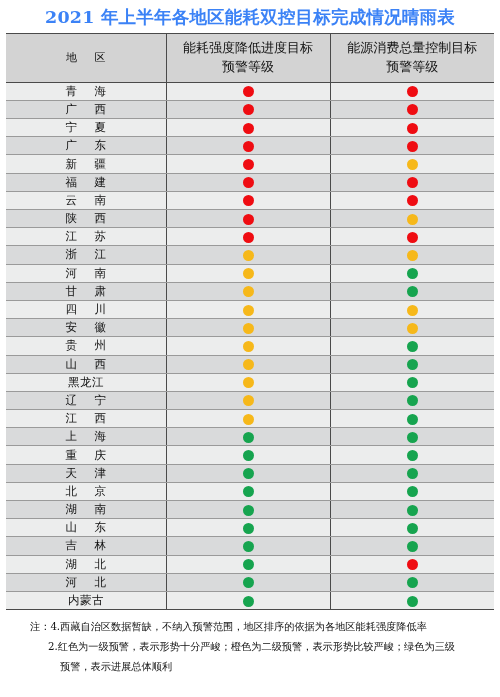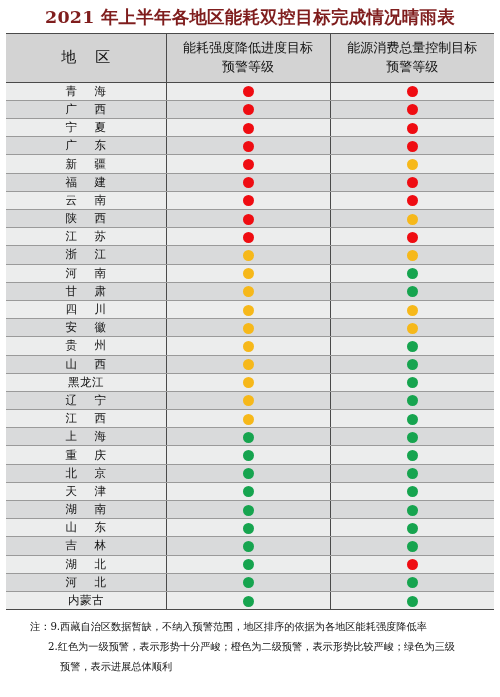--- a/index.html
+++ b/index.html
@@ -21,21 +21,21 @@
     box-sizing: border-box;
   }
   .doc-title {
     text-align: center;
     font-size: 17.5px;
     font-weight: bold;
     letter-spacing: 0.2px;
     padding-top: 5px;
     padding-bottom: 4px;
     font-family: "DejaVu Serif", "Liberation Serif", serif;
-    color: #7f1d1d;
+    color: #3b82f6;
     white-space: nowrap;
   }
   table.rain-table {
     width: 488px;
     margin: 0 auto;
     border-collapse: collapse;
     table-layout: fixed;
     border-top: 1.3px solid #4a4a4a;
     border-bottom: 1.3px solid #4a4a4a;
   }
@@ -47,21 +47,21 @@
     font-weight: normal;
     font-size: 13px;
     line-height: 1.45;
     padding: 5px 4px 5px;
     color: #111;
     vertical-align: middle;
   }
   thead th.region-head {
     letter-spacing: 7px;
     text-indent: 7px;
-    font-size: 15px;
+    font-size: 11px;
   }
   thead th.div-l { border-left: 1.2px solid #4a4a4a; }
   tbody td {
     height: 17.2px;
     border-bottom: 1px solid #9a9a9a;
     padding: 0;
     text-align: center;
     vertical-align: middle;
     font-size: 11px;
     color: #111;
@@ -223,26 +223,26 @@
           <td><span class="region-name">上 海</span></td>
           <td class="div-l"><span class="dot" style="background: rgb(22, 164, 79);"></span></td>
           <td class="div-l"><span class="dot" style="background: rgb(22, 164, 79);"></span></td>
         </tr>
         <tr>
           <td><span class="region-name">重 庆</span></td>
           <td class="div-l"><span class="dot" style="background: rgb(22, 164, 79);"></span></td>
           <td class="div-l"><span class="dot" style="background: rgb(22, 164, 79);"></span></td>
         </tr>
         <tr>
+          <td><span class="region-name">天 津</span></td>
+          <td class="div-l"><span class="dot" style="background: rgb(22, 164, 79);"></span></td>
+          <td class="div-l"><span class="dot" style="background: rgb(22, 164, 79);"></span></td>
+        </tr>
+        <tr>
           <td><span class="region-name">北 京</span></td>
-          <td class="div-l"><span class="dot" style="background: rgb(22, 164, 79);"></span></td>
-          <td class="div-l"><span class="dot" style="background: rgb(22, 164, 79);"></span></td>
-        </tr>
-        <tr>
-          <td><span class="region-name">天 津</span></td>
           <td class="div-l"><span class="dot" style="background: rgb(22, 164, 79);"></span></td>
           <td class="div-l"><span class="dot" style="background: rgb(22, 164, 79);"></span></td>
         </tr>
         <tr>
           <td><span class="region-name">湖 南</span></td>
           <td class="div-l"><span class="dot" style="background: rgb(22, 164, 79);"></span></td>
           <td class="div-l"><span class="dot" style="background: rgb(22, 164, 79);"></span></td>
         </tr>
         <tr>
           <td><span class="region-name">山 东</span></td>
@@ -266,18 +266,18 @@
         </tr>
         <tr>
           <td><span class="region-name wide">内蒙古</span></td>
           <td class="div-l"><span class="dot" style="background: rgb(22, 164, 79);"></span></td>
           <td class="div-l"><span class="dot" style="background: rgb(22, 164, 79);"></span></td>
         </tr>
       </tbody>
   </table>
 
   <div class="notes">
-    <div class="note-line">注：9.西藏自治区数据暂缺，不纳入预警范围，地区排序的依据为各地区能耗强度降低率</div>
+    <div class="note-line">注：4.西藏自治区数据暂缺，不纳入预警范围，地区排序的依据为各地区能耗强度降低率</div>
     <div class="note-line indent-1">2.红色为一级预警，表示形势十分严峻；橙色为二级预警，表示形势比较严峻；绿色为三级</div>
     <div class="note-line indent-2">预警，表示进展总体顺利</div>
   </div>
 
 </div>
 
 </body></html>

